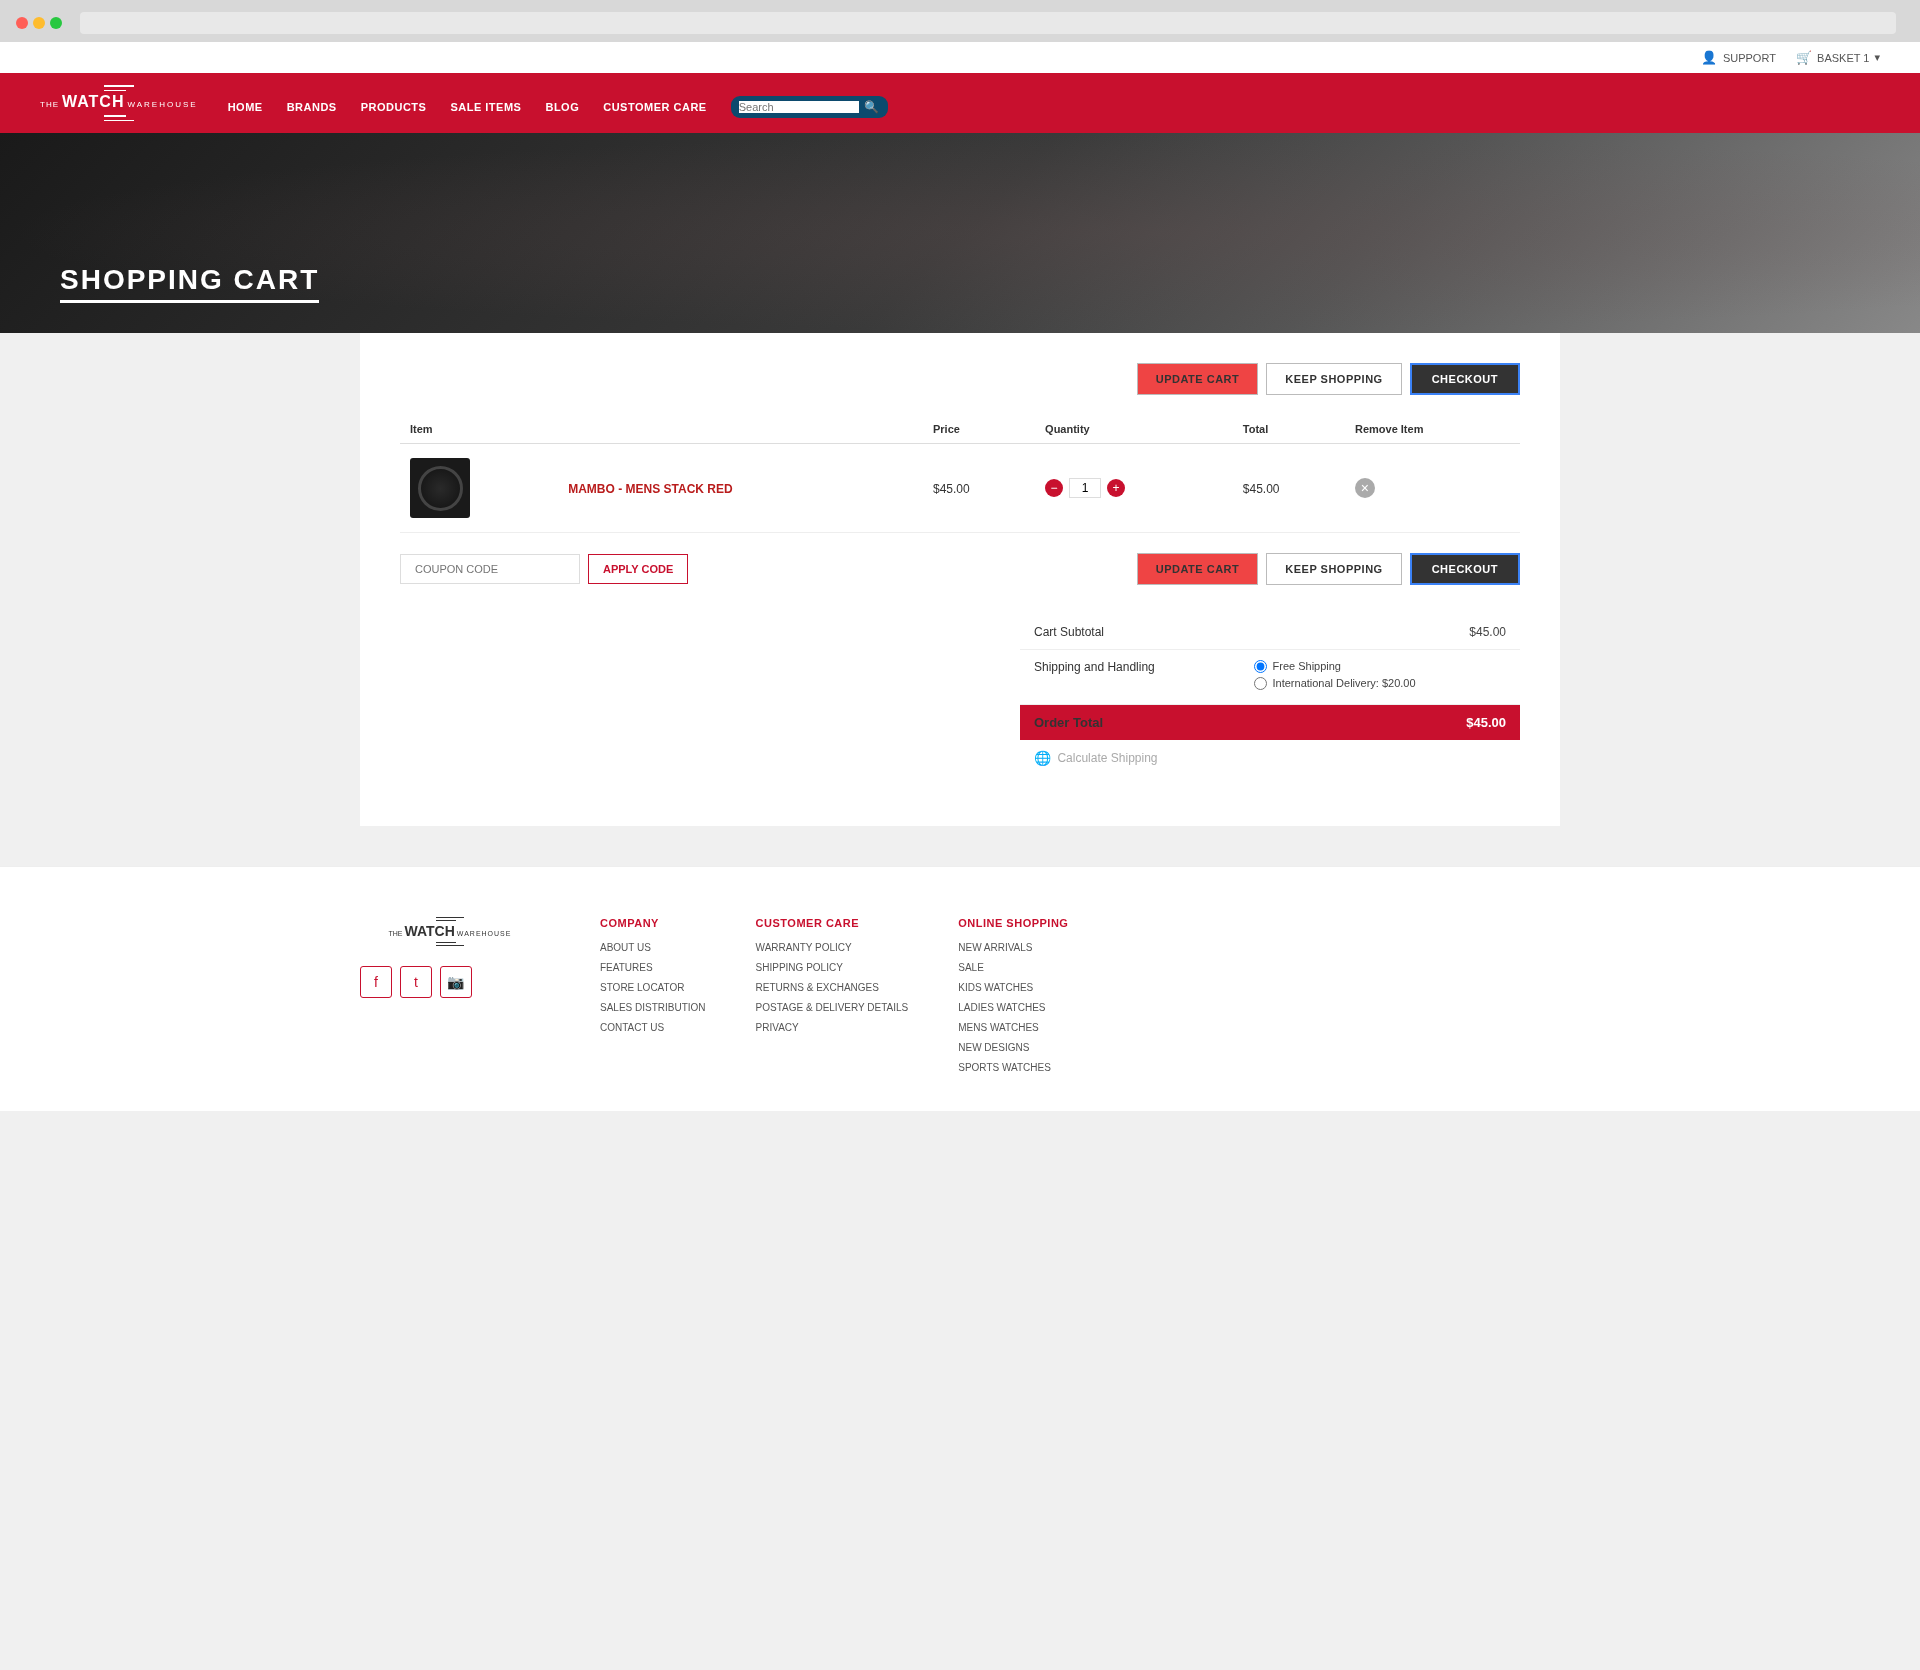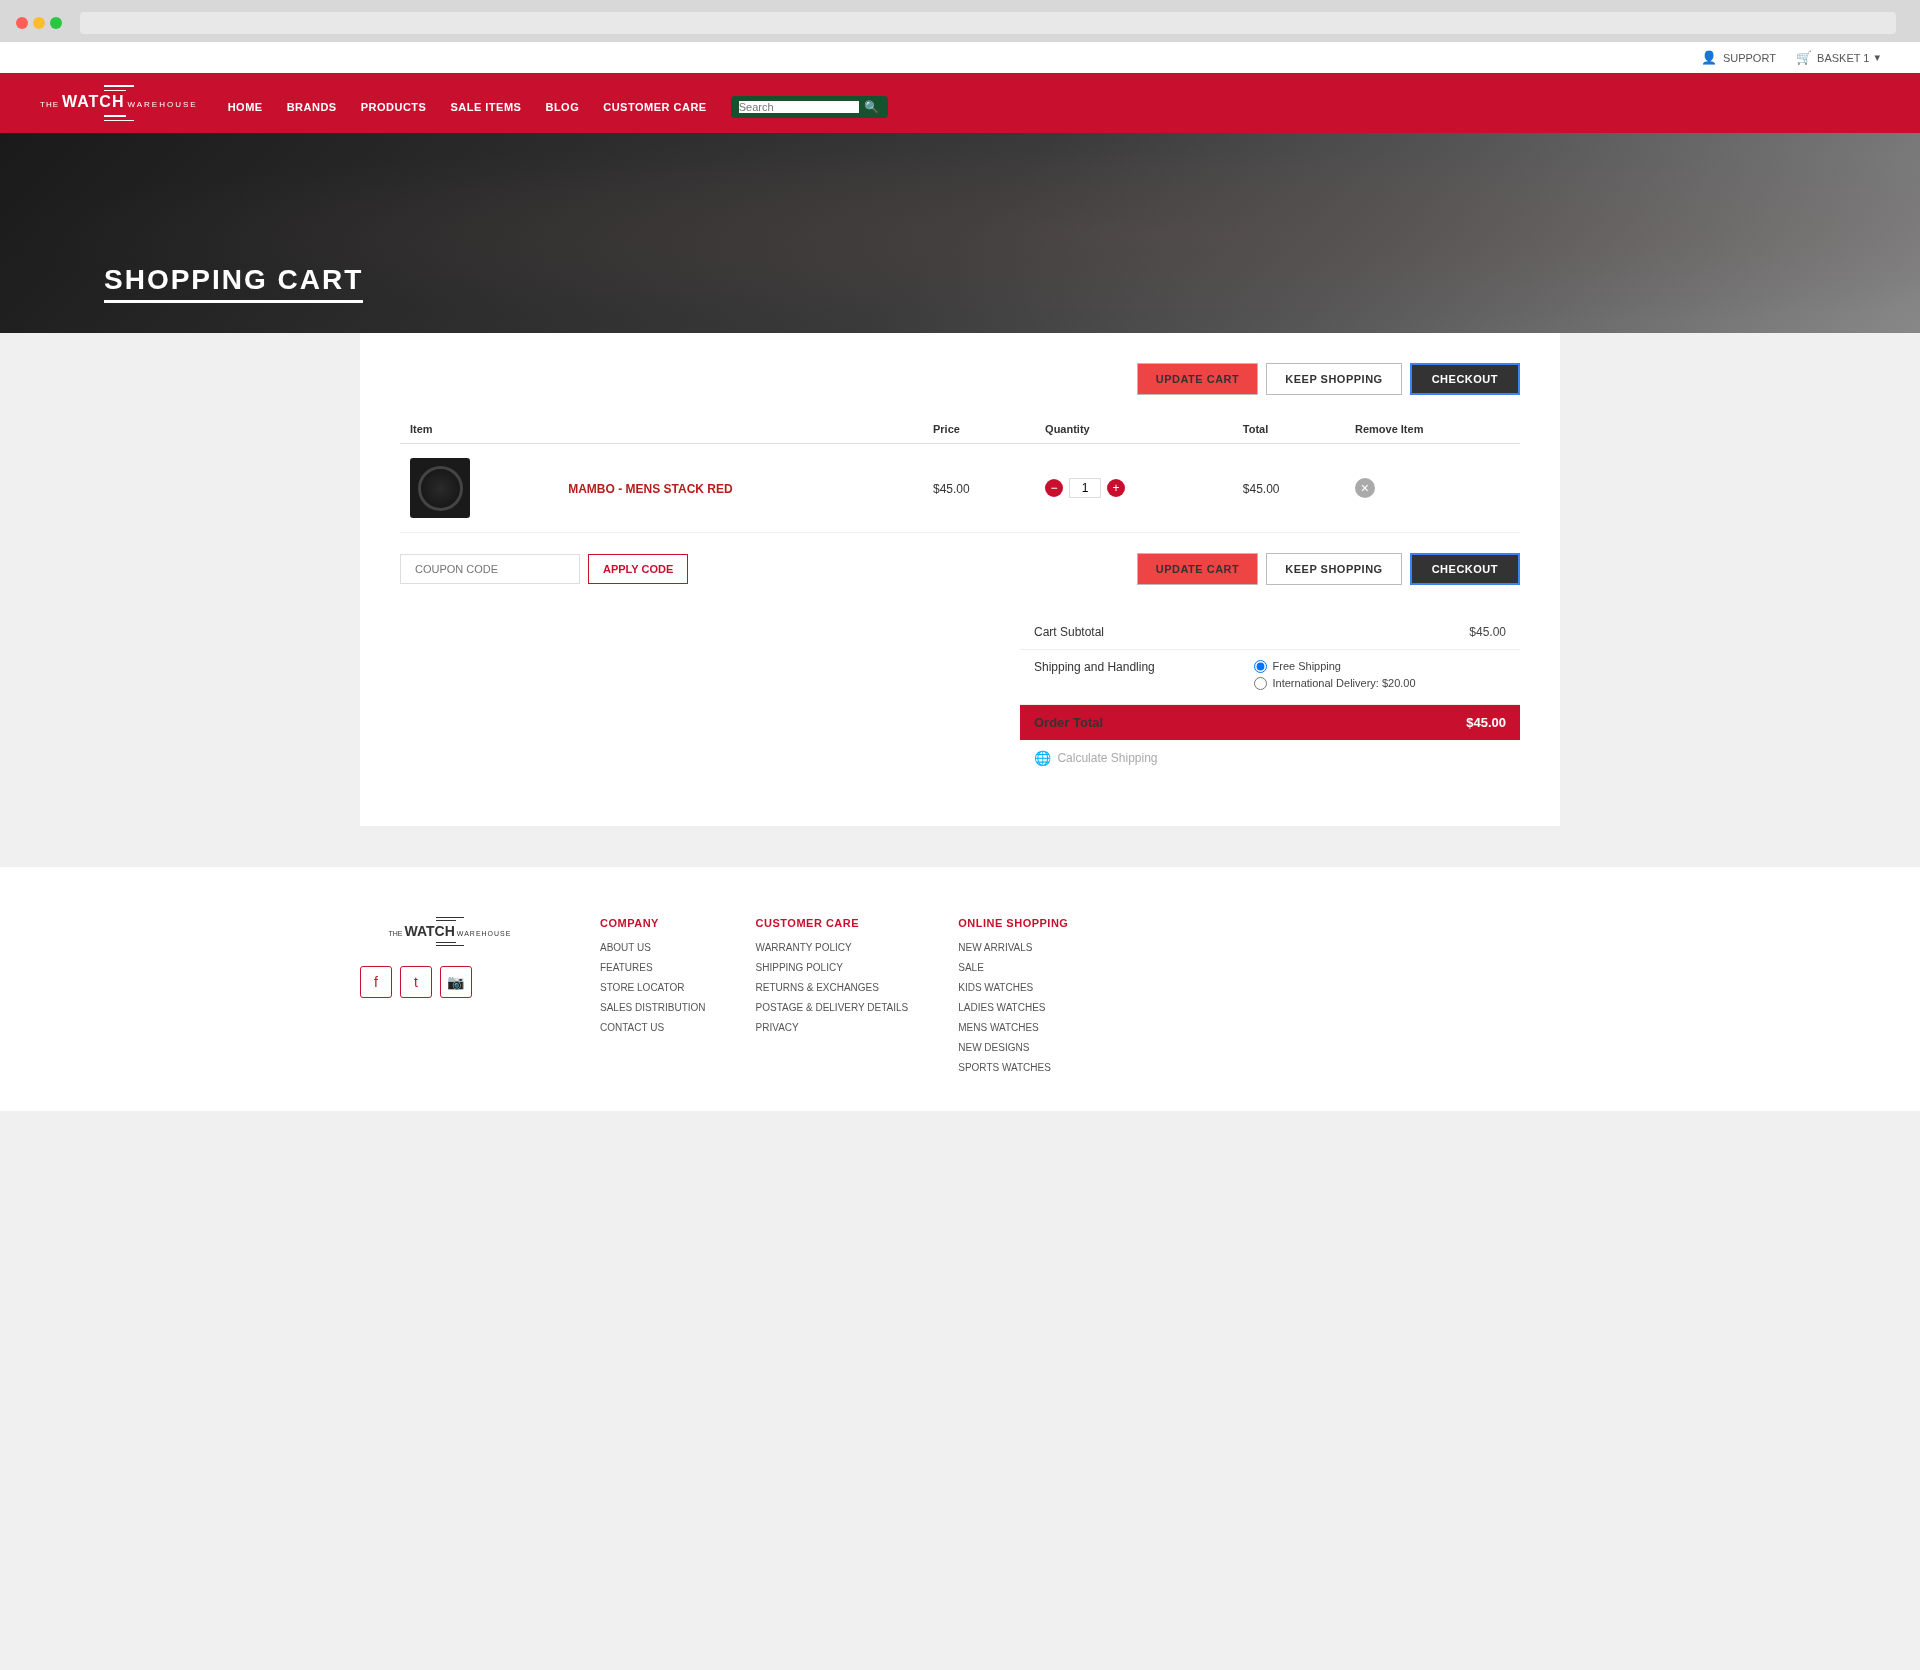--- a/index.html
+++ b/index.html
@@ -74,22 +74,22 @@
       font-size: 11px;
       font-weight: bold;
       letter-spacing: 0.5px;
       cursor: pointer;
       white-space: nowrap;
       text-decoration: none;
     }
     .search-box {
       display: flex;
       align-items: center;
-      background: #14532d;
-      border-radius: 4px;
+      background: #0c4a6e;
+      border-radius: 9px;
       padding: 4px 8px;
       gap: 6px;
     }
     .search-box input {
       border: none;
       outline: none;
       font-size: 11px;
       width: 120px;
       color: #999;
     }
@@ -114,21 +114,20 @@
     }
     .hero-title {
       color: white;
       font-size: 28px;
       font-weight: bold;
       letter-spacing: 2px;
       position: relative;
       z-index: 1;
       border-bottom: 3px solid white;
       padding-bottom: 4px;
-      margin-left: 44px;
     }
 
     
     .main-content {
       background: white;
       max-width: 1200px;
       margin: 0 auto;
       padding: 30px 40px;
     }
 

